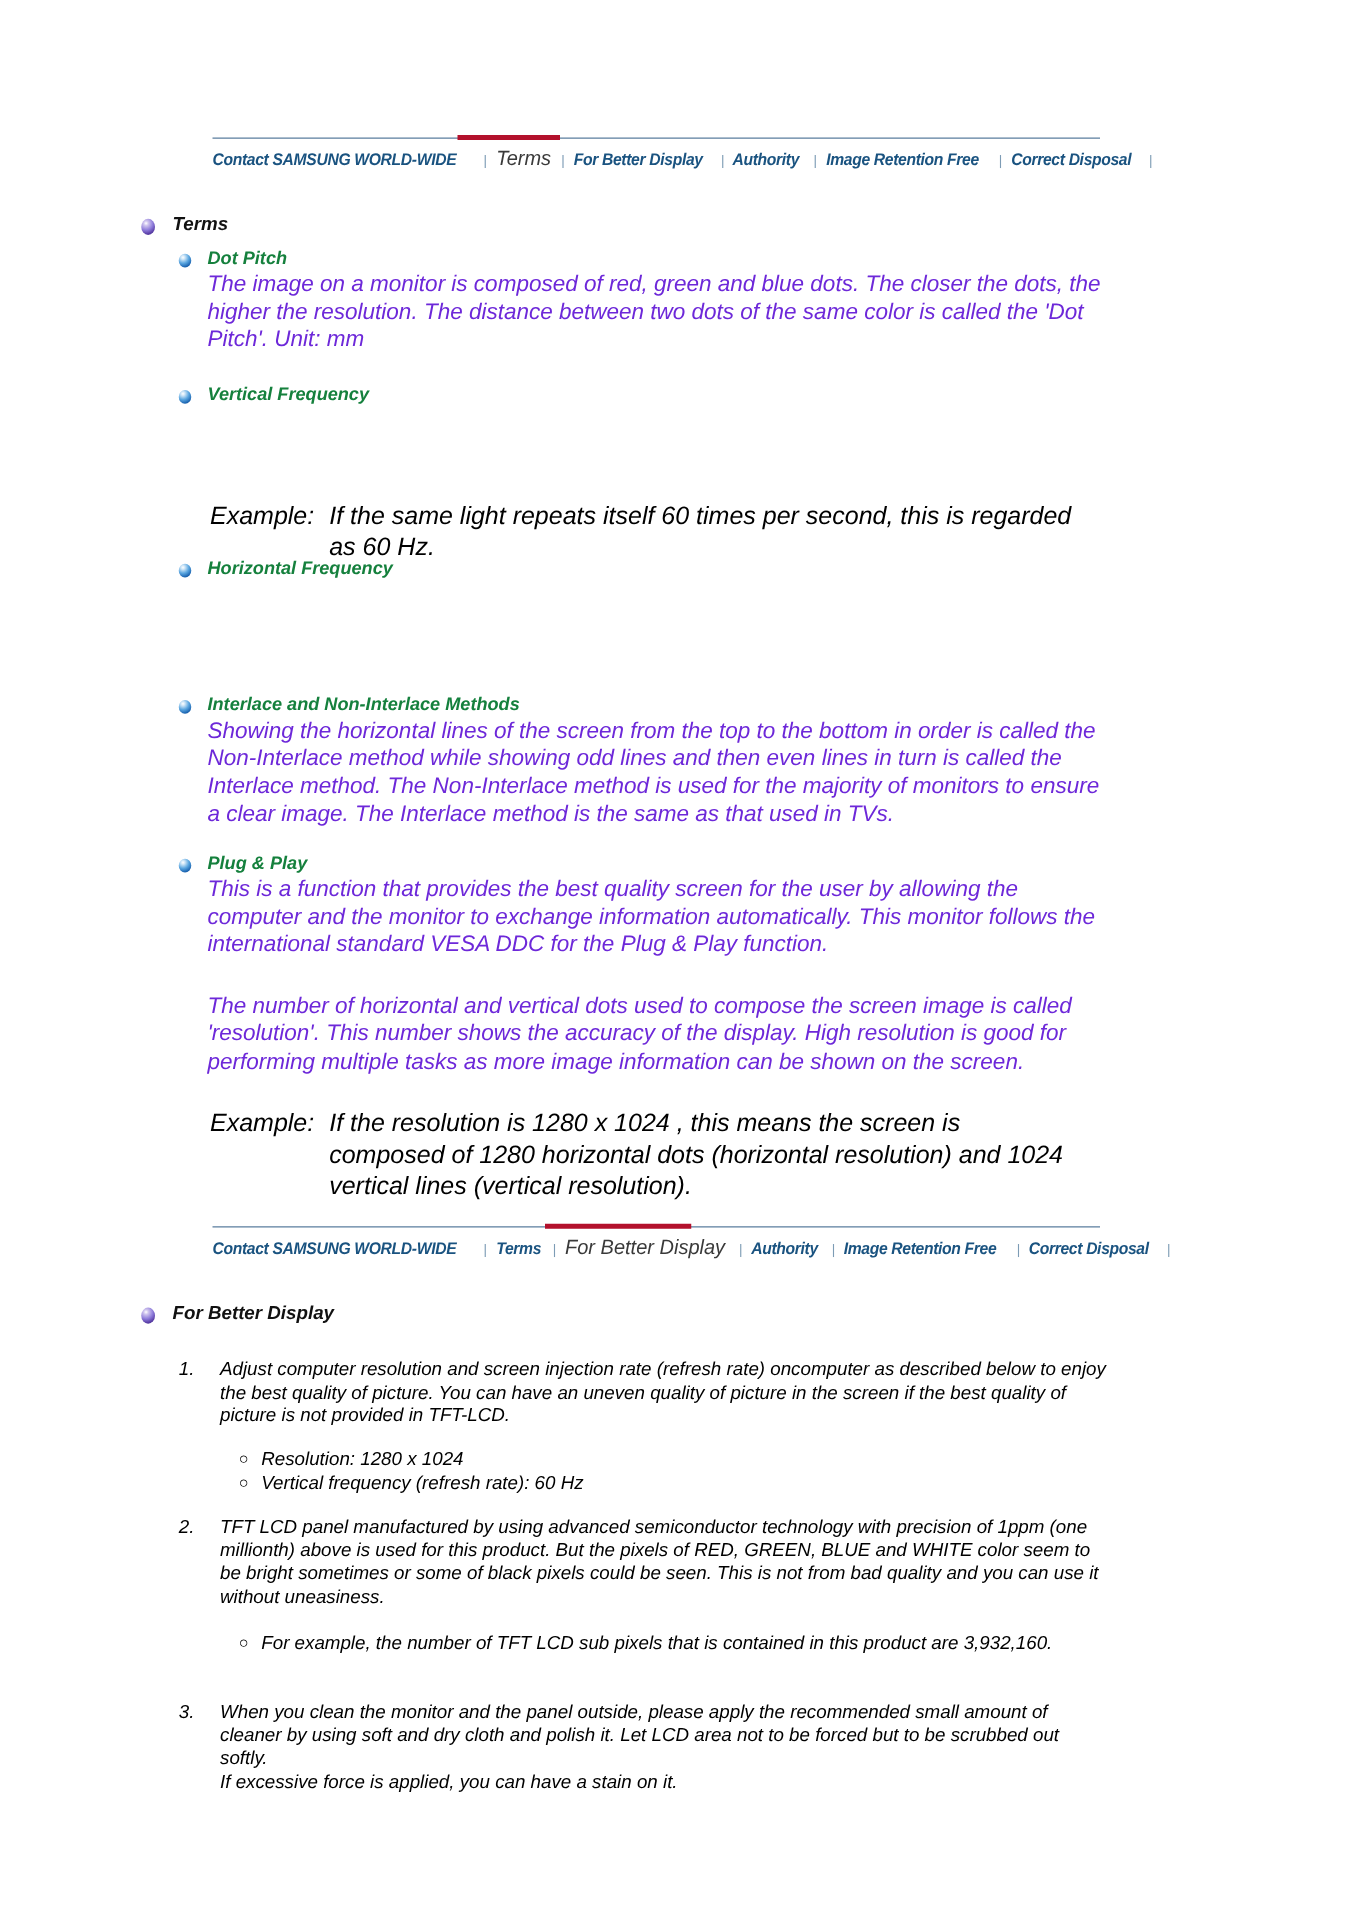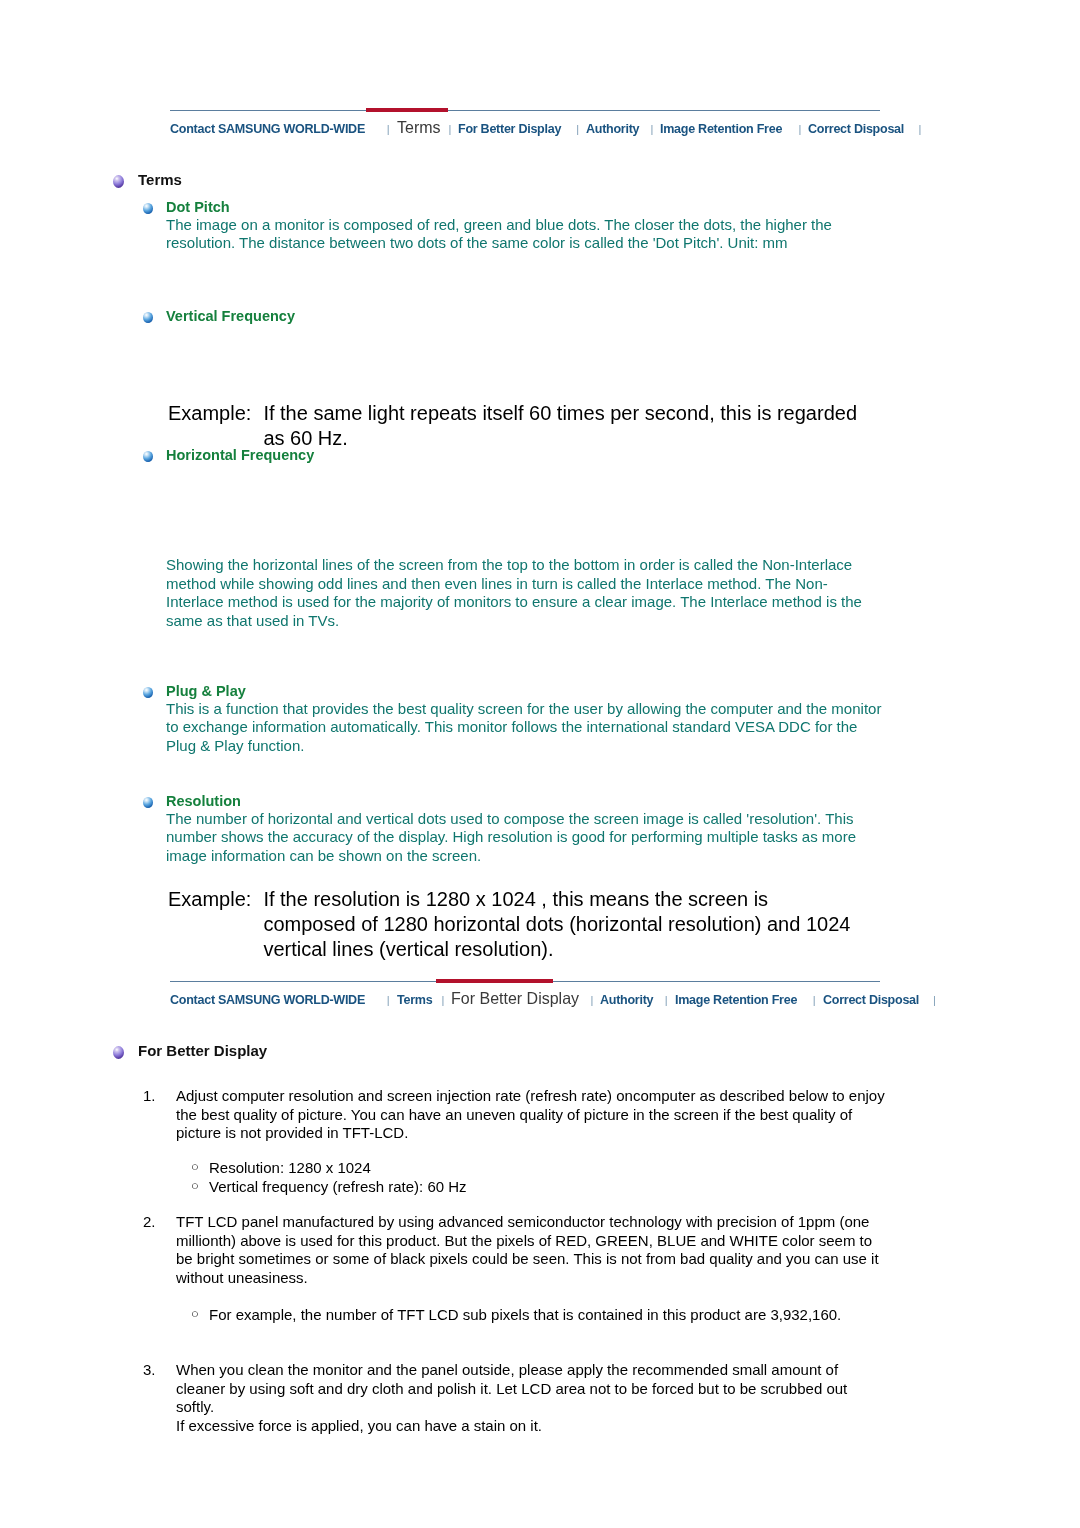--- a/index.html
+++ b/index.html
@@ -13,20 +13,21 @@
     font-family: "Liberation Sans", sans-serif;
     color: #000000;
     position: relative;
     overflow: hidden;
   }
 
   .page {
     position: relative;
     width: 1080px;
     height: 1528px;
+    font-style: italic;
   }
 
   
   .navbar {
     position: absolute;
     left: 170px;
     width: 710px;
   }
   .nav-rule {
     height: 1px;
@@ -115,23 +116,23 @@
   }
   .term-title {
     font-size: 14.5px;
     font-weight: bold;
     color: #15803d;
     line-height: 1.15;
     text-align: right;
   }
   .term-body {
     margin-left: 23px;
-    font-size: 15px;
+    font-size: 18px;
     line-height: 1.24;
-    color: #0f766e;
+    color: #6d28d9;
   }
   .example {
     position: absolute;
     left: 168px;
     font-size: 20px;
     line-height: 1.24;
     color: #000000;
     display: flex;
   }
   .example-label {
@@ -228,36 +229,36 @@
   </div>
 
   <div class="term" style="top:447px;">
     <div class="term-head">
       <span class="bullet-sm"></span>
       <span class="term-title">Horizontal Frequency</span>
     </div>
   </div>
 
   <div class="term" style="top:556px;">
+    <div class="term-head">
+      <span class="bullet-sm"></span>
+      <span class="term-title">Interlace and Non-Interlace Methods</span>
+    </div>
     <div class="term-body">Showing the horizontal lines of the screen from the top to the bottom in order is called the Non-Interlace method while showing odd lines and then even lines in turn is called the Interlace method. The Non-Interlace method is used for the majority of monitors to ensure a clear image. The Interlace method is the same as that used in TVs.</div>
   </div>
 
   <div class="term" style="top:683px;">
     <div class="term-head">
       <span class="bullet-sm"></span>
       <span class="term-title">Plug &amp; Play</span>
     </div>
     <div class="term-body">This is a function that provides the best quality screen for the user by allowing the computer and the monitor to exchange information automatically. This monitor follows the international standard VESA DDC for the Plug &amp; Play function.</div>
   </div>
 
   <div class="term" style="top:793px;">
-    <div class="term-head">
-      <span class="bullet-sm"></span>
-      <span class="term-title">Resolution</span>
-    </div>
     <div class="term-body">The number of horizontal and vertical dots used to compose the screen image is called 'resolution'. This number shows the accuracy of the display. High resolution is good for performing multiple tasks as more image information can be shown on the screen.</div>
   </div>
 
   <div class="example" style="top:887px; width:690px;">
     <span class="example-label">Example:</span>
     <span class="example-text">If the resolution is 1280 x 1024 , this means the screen is composed of 1280 horizontal dots (horizontal resolution) and 1024 vertical lines (vertical resolution).</span>
   </div>
 
   <div class="navbar" style="top:981px;">
     <div class="nav-rule">

